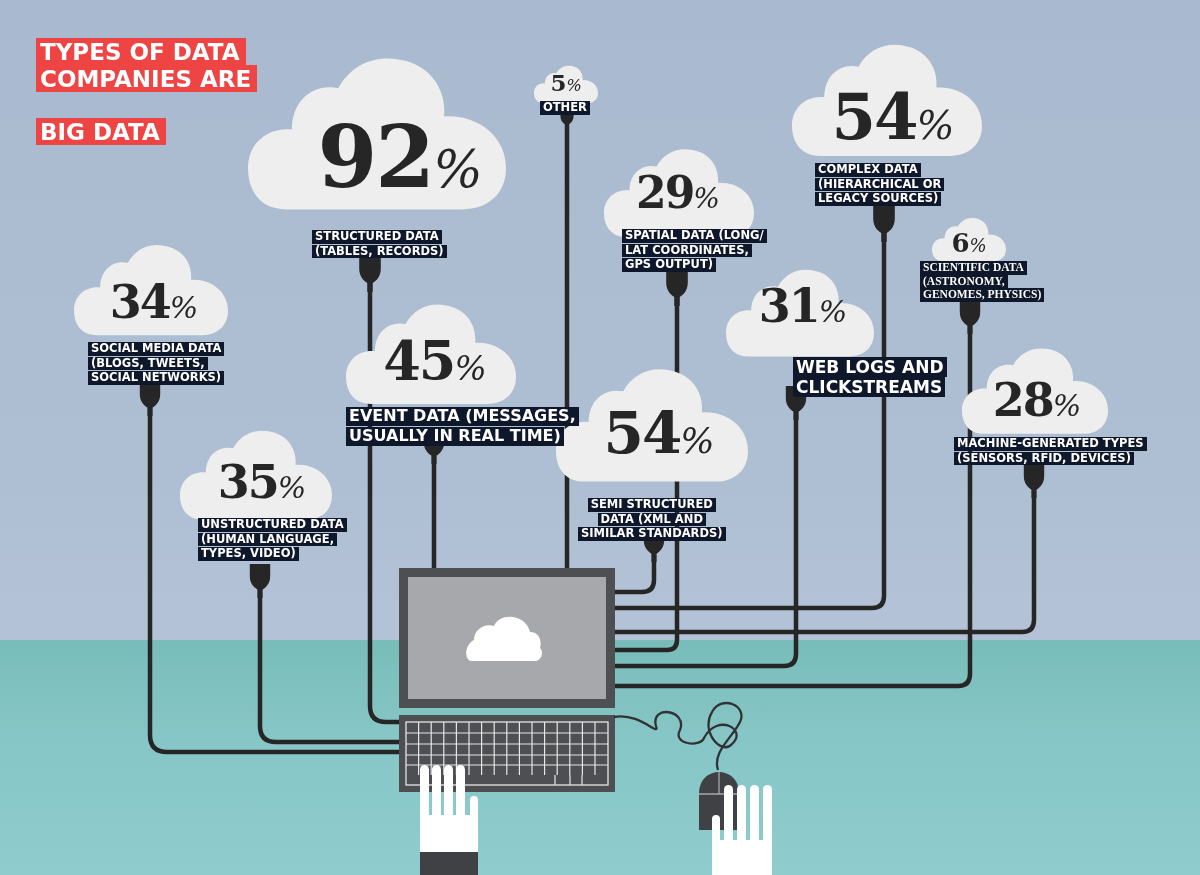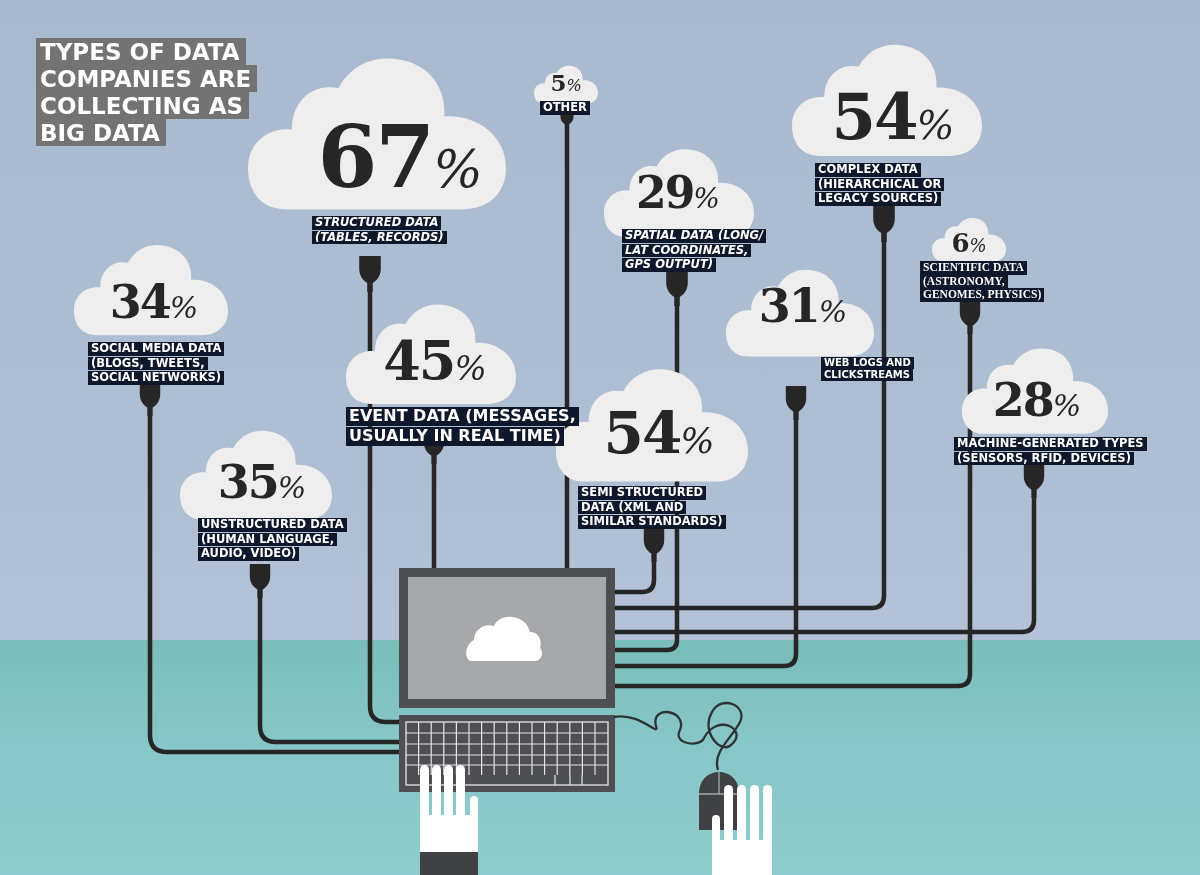--- a/index.html
+++ b/index.html
@@ -12,21 +12,21 @@
     position: absolute; left: 0; top: 640px; width: 1200px; height: 235px;
     background: linear-gradient(180deg, #78bdb9 0%, #86c6c6 40%, #8fcccd 100%);
   }
   #scene { position: absolute; left: 0; top: 0; }
   .title {
     position: absolute; left: 36px; top: 38px;
     font-family: "DejaVu Sans", sans-serif; font-weight: bold;
     font-size: 23px; line-height: 26px; color: #fff;
   }
   .title span {
-    display: inline-block; background: #737373; padding: 1px 6px 0 4px;
+    display: inline-block; background: #ef4444; padding: 1px 6px 0 4px;
   }
   .pct {
     position: absolute; text-align: center; color: #262626;
     font-family: "DejaVu Serif", serif; font-weight: bold;
     letter-spacing: -2px; white-space: nowrap;
   }
   .pct .sign { font-weight: normal; font-style: italic; letter-spacing: 0; }
   .label {
     position: absolute; color: #fff;
     font-family: "DejaVu Sans", sans-serif; font-weight: bold;
@@ -130,43 +130,43 @@
     <rect x="750" y="785" width="9" height="60" rx="4.5"></rect>
     <rect x="763" y="785" width="9" height="60" rx="4.5"></rect>
     <rect x="712" y="815" width="8" height="35" rx="4"></rect>
     <rect x="712" y="840" width="60" height="35"></rect>
   </g>
 </svg>
 
 <div class="title">
   <span>TYPES OF DATA</span><br>
   <span>COMPANIES ARE</span><br>
-  <span>COLLECTING AS</span><br>
+  <br>
   <span>BIG DATA</span>
 </div>
 
 <div class="pct" style="left:300px;top:112px;width:200px;font-size:86px;line-height:90px;">
-  <span>67</span><span class="sign" style="font-size:52px">%</span>
-</div>
-<div class="label" style="left:312px;top:215px;font-size:11.5px;font-style:italic;">
+  <span>92</span><span class="sign" style="font-size:52px">%</span>
+</div>
+<div class="label" style="left:312px;top:229px;font-size:11.5px;">
   <span>STRUCTURED DATA</span><br>
   <span>(TABLES, RECORDS)</span>
 </div>
 
 <div class="pct" style="left:530px;top:70px;width:72px;font-size:23px;line-height:26px;letter-spacing:0;">
   <span>5</span><span class="sign" style="font-size:16px">%</span>
 </div>
 <div class="label" style="left:540px;top:100px;font-size:11.5px;">
   <span>OTHER</span>
 </div>
 
 <div class="pct" style="left:618px;top:168px;width:120px;font-size:44px;line-height:50px;">
   <span>29</span><span class="sign" style="font-size:28px">%</span>
 </div>
-<div class="label" style="left:622px;top:228px;font-size:11.5px;font-style:italic;">
+<div class="label" style="left:622px;top:228px;font-size:11.5px;">
   <span>SPATIAL DATA (LONG/</span><br>
   <span>LAT COORDINATES,</span><br>
   <span>GPS OUTPUT)</span>
 </div>
 
 <div class="pct" style="left:818px;top:84px;width:150px;font-size:64px;line-height:66px;">
   <span>54</span><span class="sign" style="font-size:40px">%</span>
 </div>
 <div class="label" style="left:815px;top:162px;font-size:11.5px;">
   <span>COMPLEX DATA</span><br>
@@ -196,42 +196,42 @@
   <span>45</span><span class="sign" style="font-size:34px">%</span>
 </div>
 <div class="label" style="left:346px;top:406px;font-size:16px;">
   <span>EVENT DATA (MESSAGES,</span><br>
   <span>USUALLY IN REAL TIME)</span>
 </div>
 
 <div class="pct" style="left:748px;top:280px;width:110px;font-size:46px;line-height:52px;">
   <span>31</span><span class="sign" style="font-size:30px">%</span>
 </div>
-<div class="label" style="left:778px;top:357px;font-size:10px;padding-left:43px;">
+<div class="label" style="left:750px;top:357px;font-size:17px;padding-left:43px;">
   <span>WEB LOGS AND</span><br>
   <span>CLICKSTREAMS</span>
 </div>
 
 <div class="pct" style="left:982px;top:374px;width:110px;font-size:46px;line-height:52px;">
   <span>28</span><span class="sign" style="font-size:30px">%</span>
 </div>
 <div class="label" style="left:954px;top:436px;font-size:11.5px;">
   <span>MACHINE-GENERATED TYPES</span><br>
   <span>(SENSORS, RFID, DEVICES)</span>
 </div>
 
 <div class="pct" style="left:202px;top:456px;width:120px;font-size:46px;line-height:52px;">
   <span>35</span><span class="sign" style="font-size:30px">%</span>
 </div>
 <div class="label" style="left:198px;top:517px;font-size:11.5px;">
   <span>UNSTRUCTURED DATA</span><br>
   <span>(HUMAN LANGUAGE,</span><br>
-  <span>AUDIO, VIDEO)</span>
+  <span>TYPES, VIDEO)</span>
 </div>
 
 <div class="pct" style="left:590px;top:402px;width:138px;font-size:58px;line-height:62px;">
   <span>54</span><span class="sign" style="font-size:36px">%</span>
 </div>
-<div class="label" style="left:578px;top:485px;font-size:11.5px;">
+<div class="label" style="left:578px;top:497px;font-size:11.5px;text-align:center;">
   <span>SEMI STRUCTURED</span><br>
   <span>DATA (XML AND</span><br>
   <span>SIMILAR STANDARDS)</span>
 </div>
 
 </body></html>

